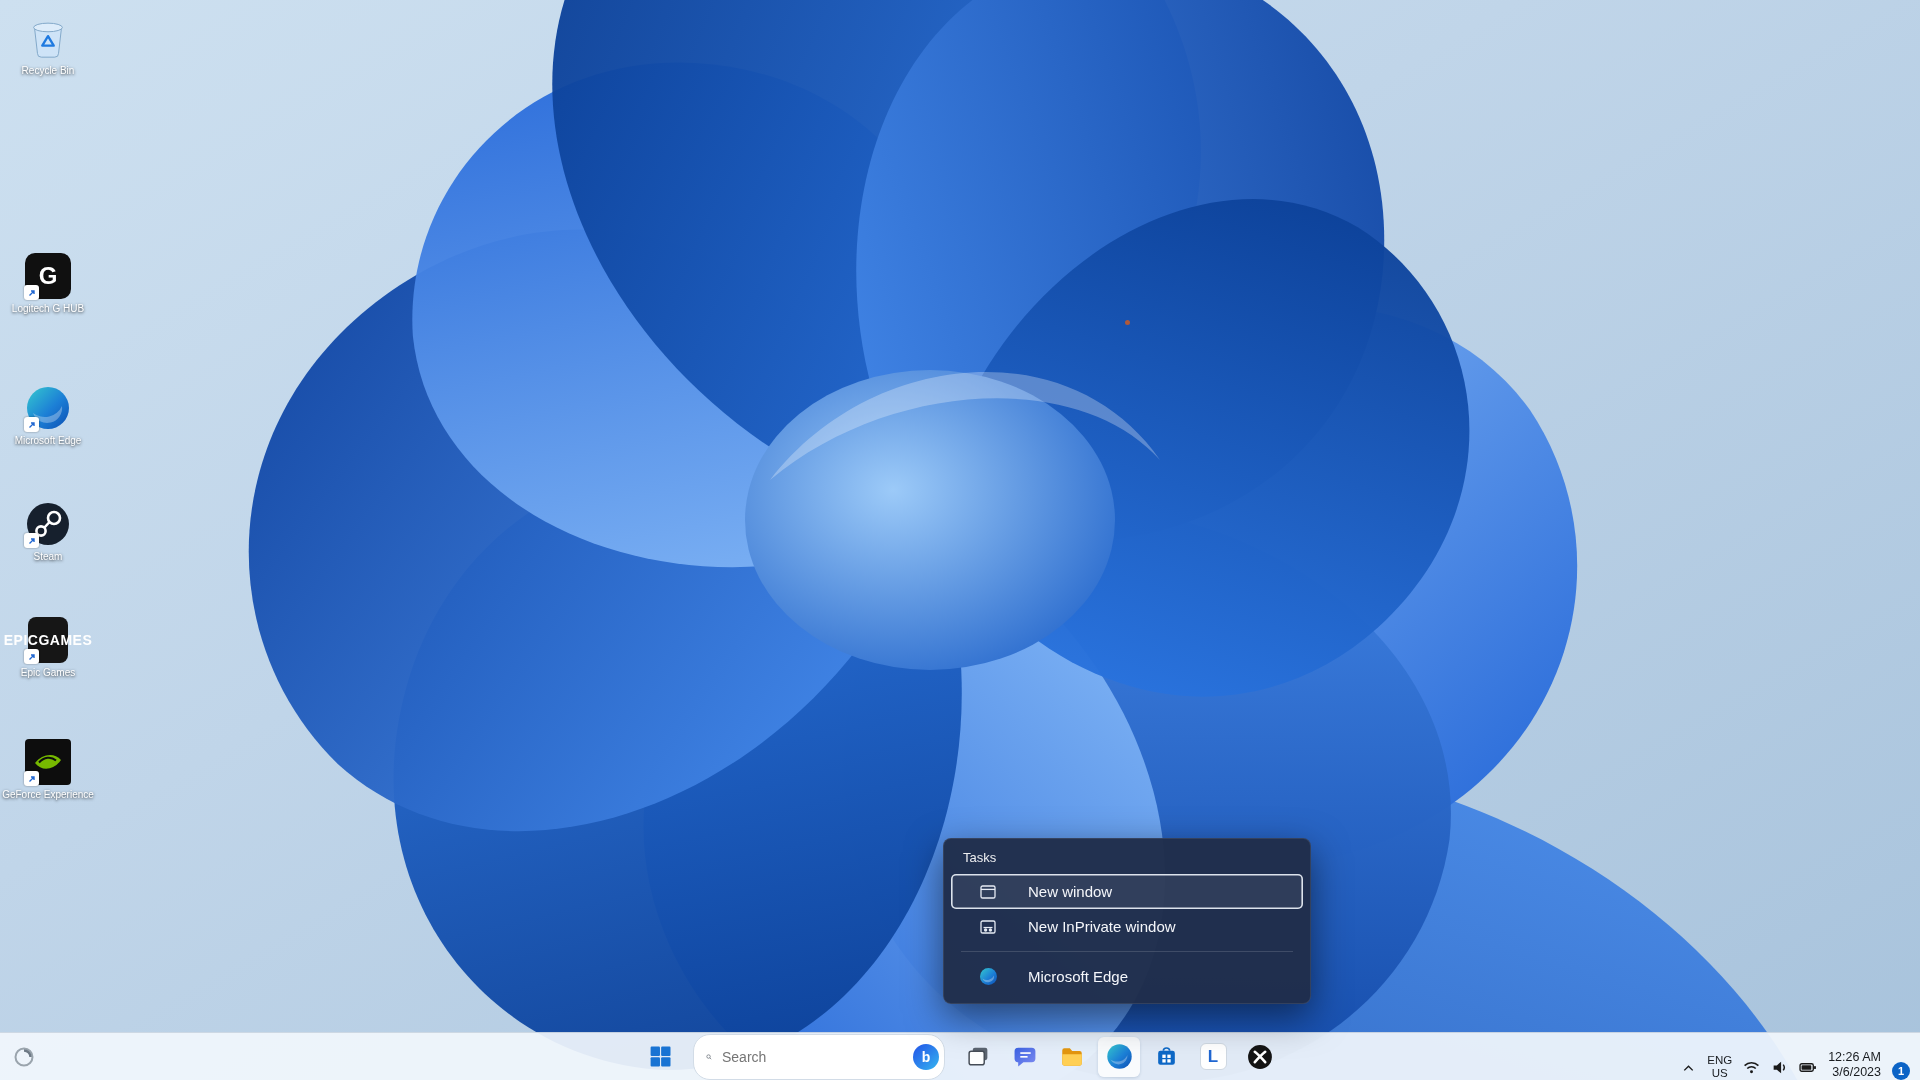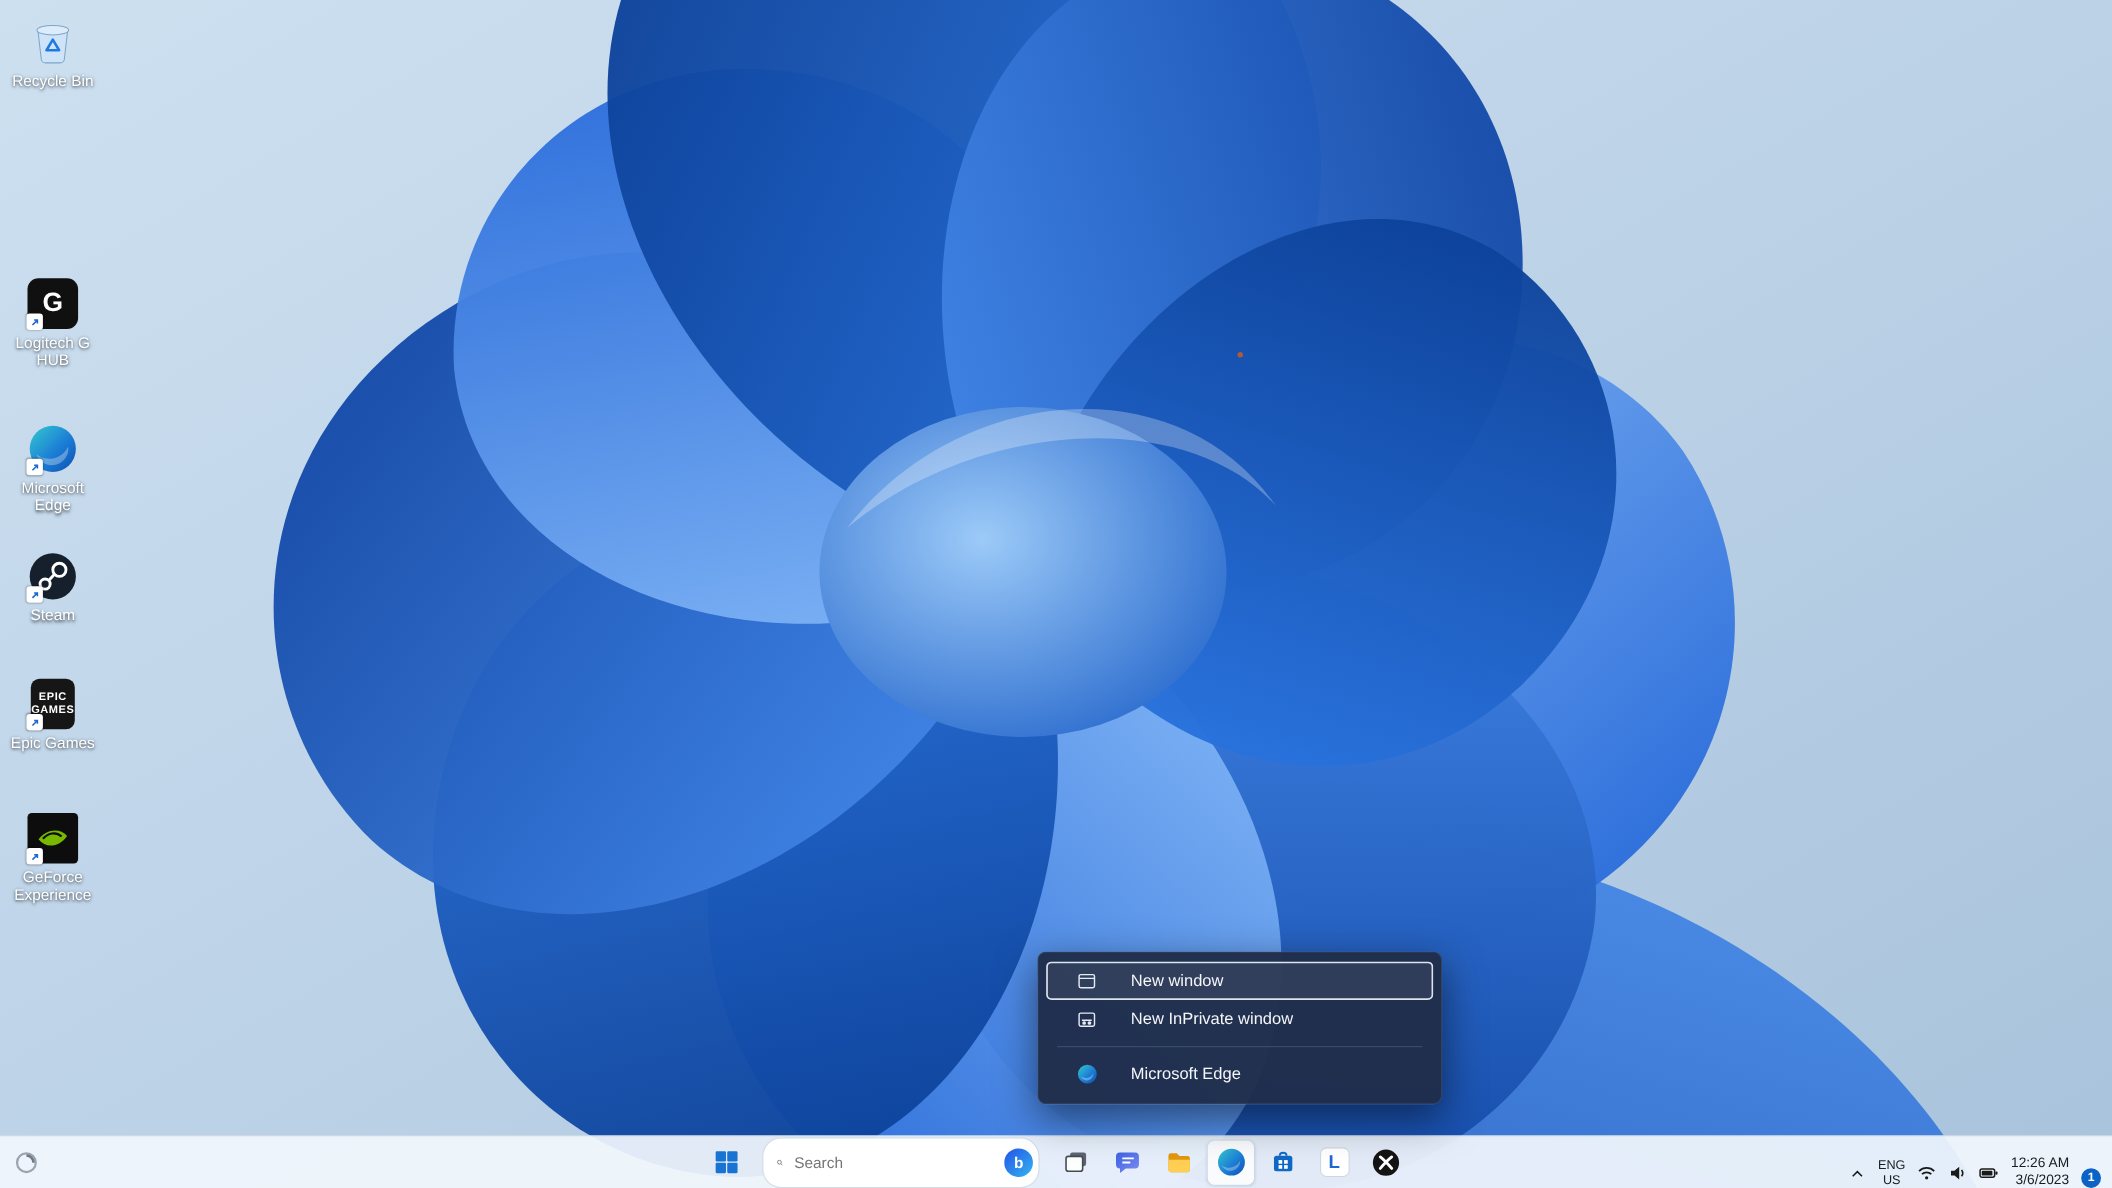--- a/index.html
+++ b/index.html
@@ -15,28 +15,28 @@
     background:linear-gradient(150deg,#cde0f0 0%,#c0d5e9 40%,#a8c3dc 100%); }
   .bloom { position:absolute; inset:0; width:100%; height:100%; }
   .cursor-dot { position:absolute; left:1125px; top:320px; width:5px; height:5px;
     border-radius:50%; background:#c05a2e; opacity:.9; z-index:3; }
 
   
   .desk-icon { position:absolute; left:2px; width:92px; display:flex;
     flex-direction:column; align-items:center; z-index:2; cursor:default; }
   .dicon { width:48px; height:48px; position:relative; display:flex;
     align-items:center; justify-content:center; }
-  .dlabel { margin-top:3px; font-size:14px; line-height:1.15; color:#fff;
+  .dlabel { margin-top:3px; font-size:10px; line-height:1.15; color:#fff;
     text-align:center; text-shadow:0 1px 3px rgba(0,0,0,.8); }
   .logi { width:46px; height:46px; background:#101010; border-radius:10px;
     color:#fff; display:flex; align-items:center; justify-content:center;
     font-weight:bold; font-size:24px; }
   .epic { width:40px; height:46px; background:#161616; border-radius:8px;
-    color:#fff; display:flex; flex-direction:column; align-items:center;
-    justify-content:center; font-weight:bold; font-size:10px; line-height:1.2;
+    color:#fff; display:flex; flex-direction:row; align-items:center;
+    justify-content:center; font-weight:bold; font-size:14px; line-height:1.2;
     letter-spacing:.5px; }
   .gfx { width:46px; height:46px; background:#0d0d0d; border-radius:4px;
     display:flex; align-items:center; justify-content:center; }
   .shortcut { position:absolute; left:0; bottom:0; width:15px; height:15px;
     background:#fff; border-radius:3px; display:flex; align-items:center;
     justify-content:center; box-shadow:0 0 2px rgba(0,0,0,.45); }
 
   
   .context-menu { position:absolute; left:943px; bottom:76px; width:368px;
     background:rgba(32,45,74,0.97); border:1px solid rgba(255,255,255,0.09);
@@ -213,20 +213,21 @@
     <span class="shortcut">
       <svg width="10" height="10" viewBox="0 0 10 10">
           <path d="M2.5 7.5 L7 3 M4 3 h3 v3" stroke="#1f66d1" stroke-width="1.4" fill="none"></path>
         </svg>
     </span>
   </div>
   <div class="dlabel">GeForce Experience</div>
 </div>
 
 <div class="context-menu">
+  <div class="menu-header">Tasks</div>
 
   <div class="menu-row focused">
     <span class="mi">
       <svg width="18" height="18" viewBox="0 0 18 18">
         <rect x="2" y="3" width="14" height="12" rx="1.6" fill="none" stroke="#e6ebf4" stroke-width="1.3"></rect>
         <line x1="2" y1="6.4" x2="16" y2="6.4" stroke="#e6ebf4" stroke-width="1.3"></line>
       </svg>
     </span>
     <span>New window</span>
   </div>

